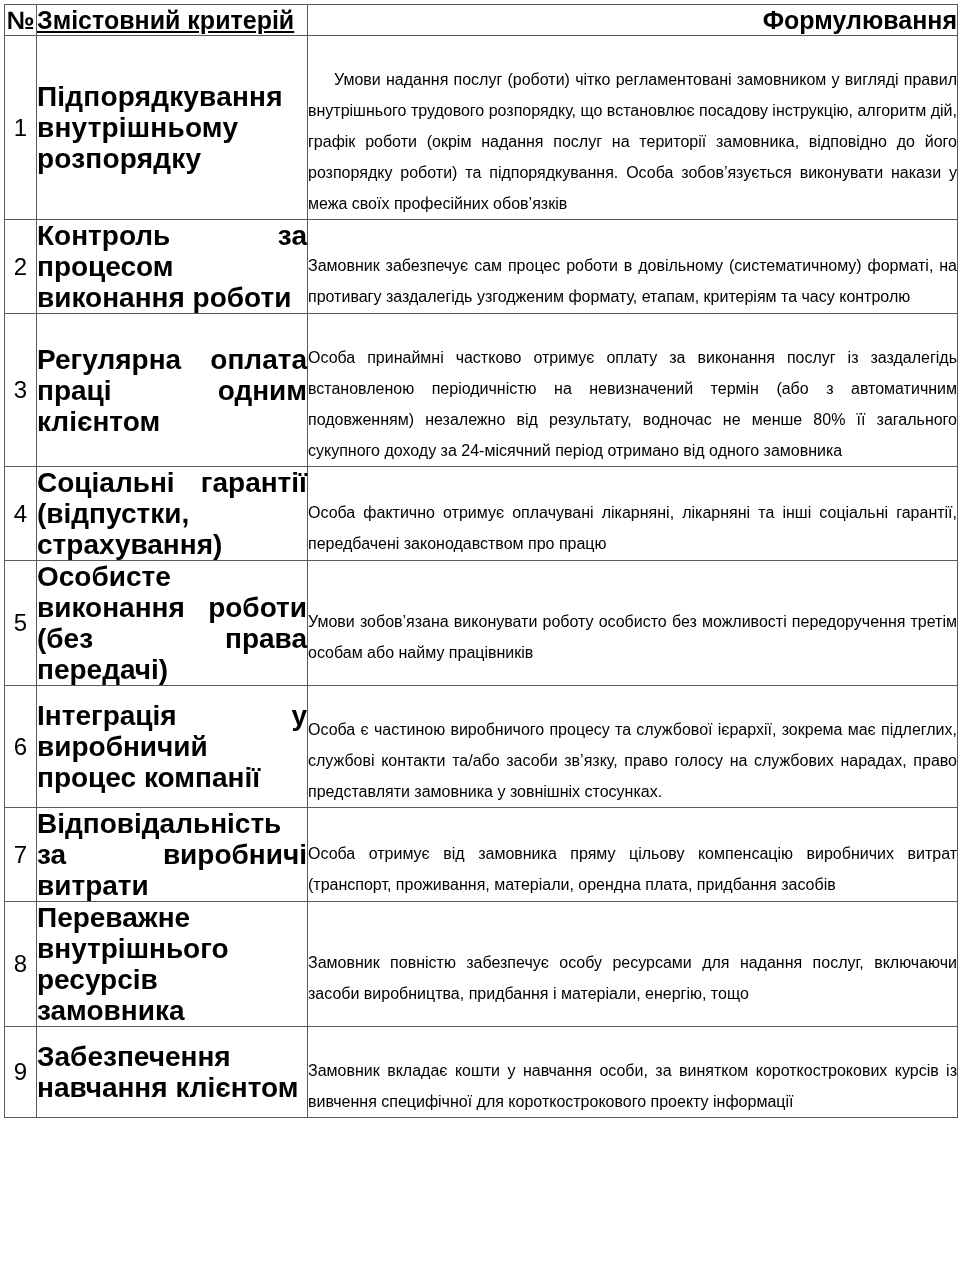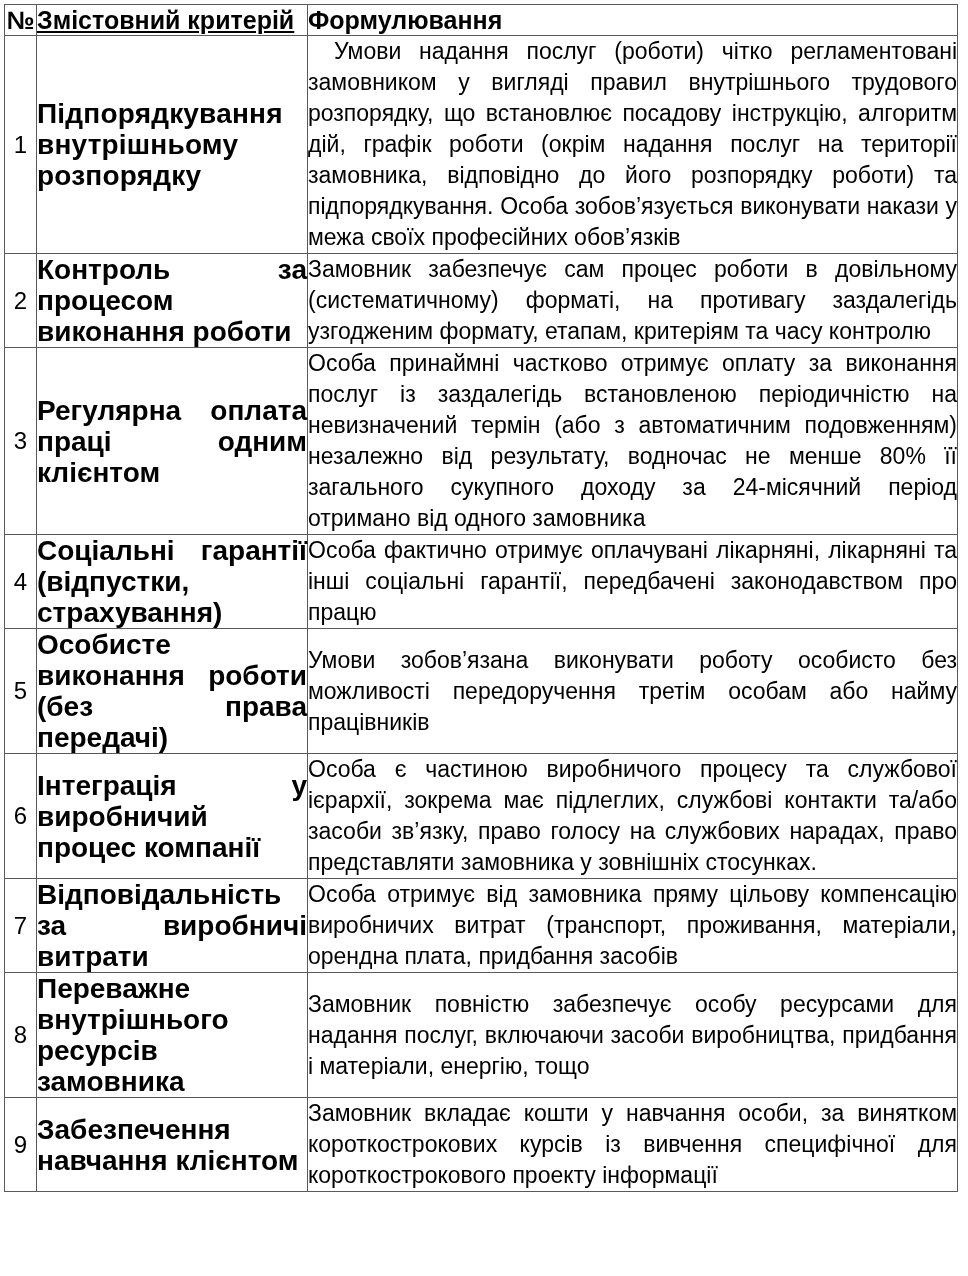--- a/index.html
+++ b/index.html
@@ -48,21 +48,21 @@
   .hdr-cell {
     text-align: center;
     font-weight: bold;
     font-size: 25px;
     line-height: 30px;
     padding: 5px 4px 6px 4px;
     white-space: nowrap;
   }
   .hdr-num   { padding-left: 2px; padding-right: 2px; }
   .hdr-crit  { text-align: left; padding-left: 9px; text-decoration: underline; }
-  .hdr-form  { text-align: left; }
+  .hdr-form  { text-align: right; }
 
   
   .num-cell {
     text-align: center;
     font-size: 24px;
     line-height: 28px;
     font-weight: normal;
   }
 
   
@@ -77,25 +77,26 @@
     text-align-last: left;
     word-spacing: 0px;
     hyphens: none;
   }
 
   
   .form-cell {
     padding: 7px 9px 8px 10px;
   }
   .form-text {
-    font-size: 23px;
+    font-size: 16px;
     line-height: 31px;
     text-align: justify;
     text-align-last: left;
     hyphens: none;
+    margin-top: 28px;
   }
   .lead-indent { display: inline-block; width: 26px; }
 
   
   .r1 .crit-text { letter-spacing: 0.2px; }
   .r9 .form-text { }
 </style>
 </head>
 <body>
 

